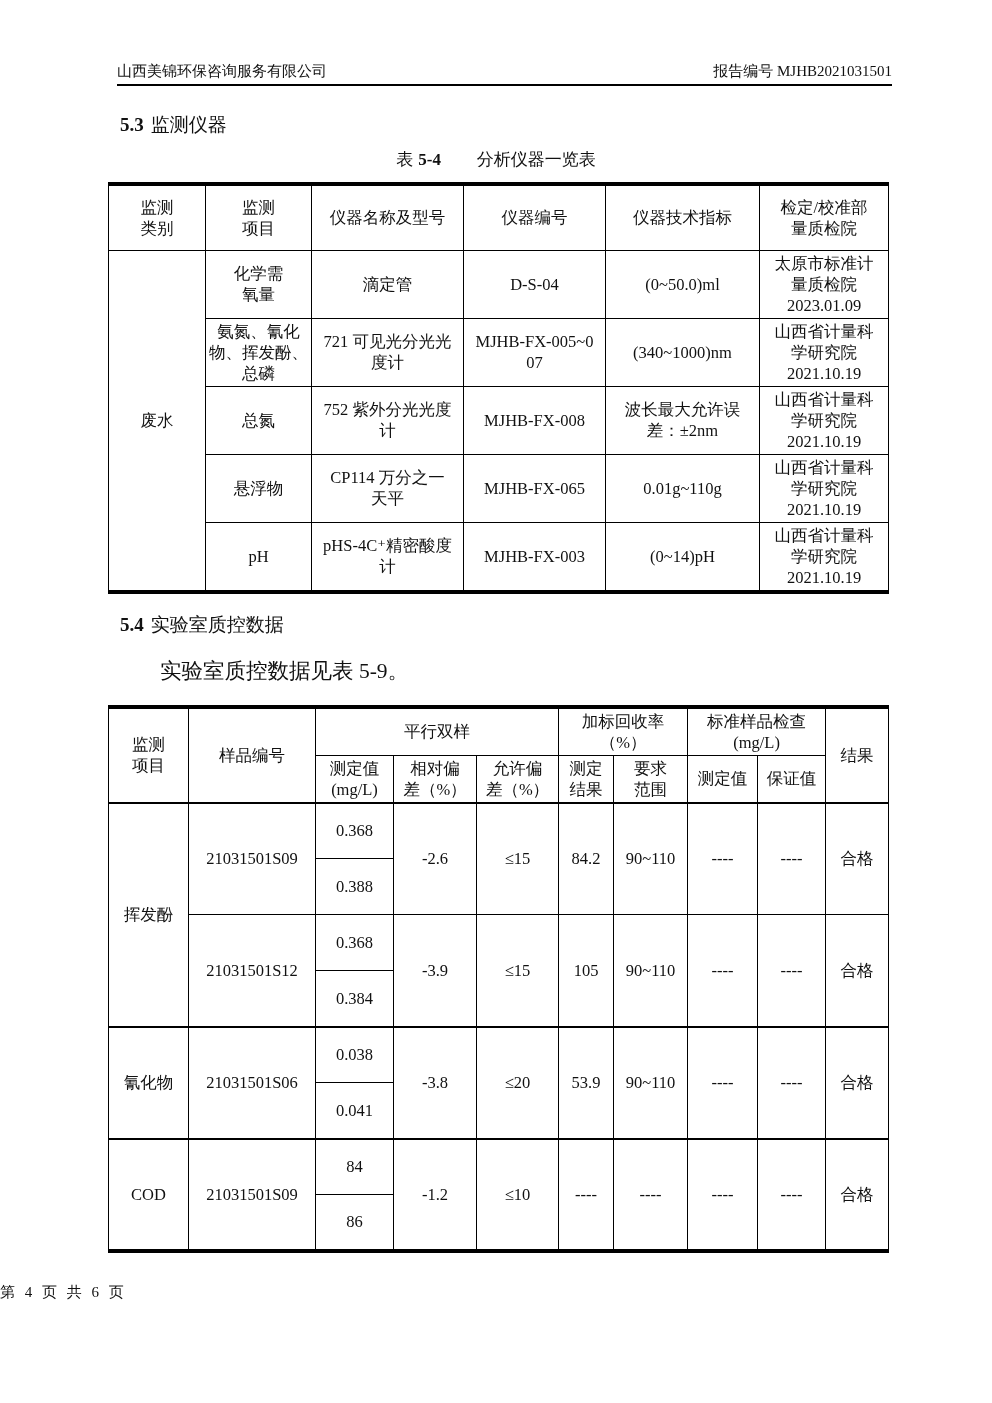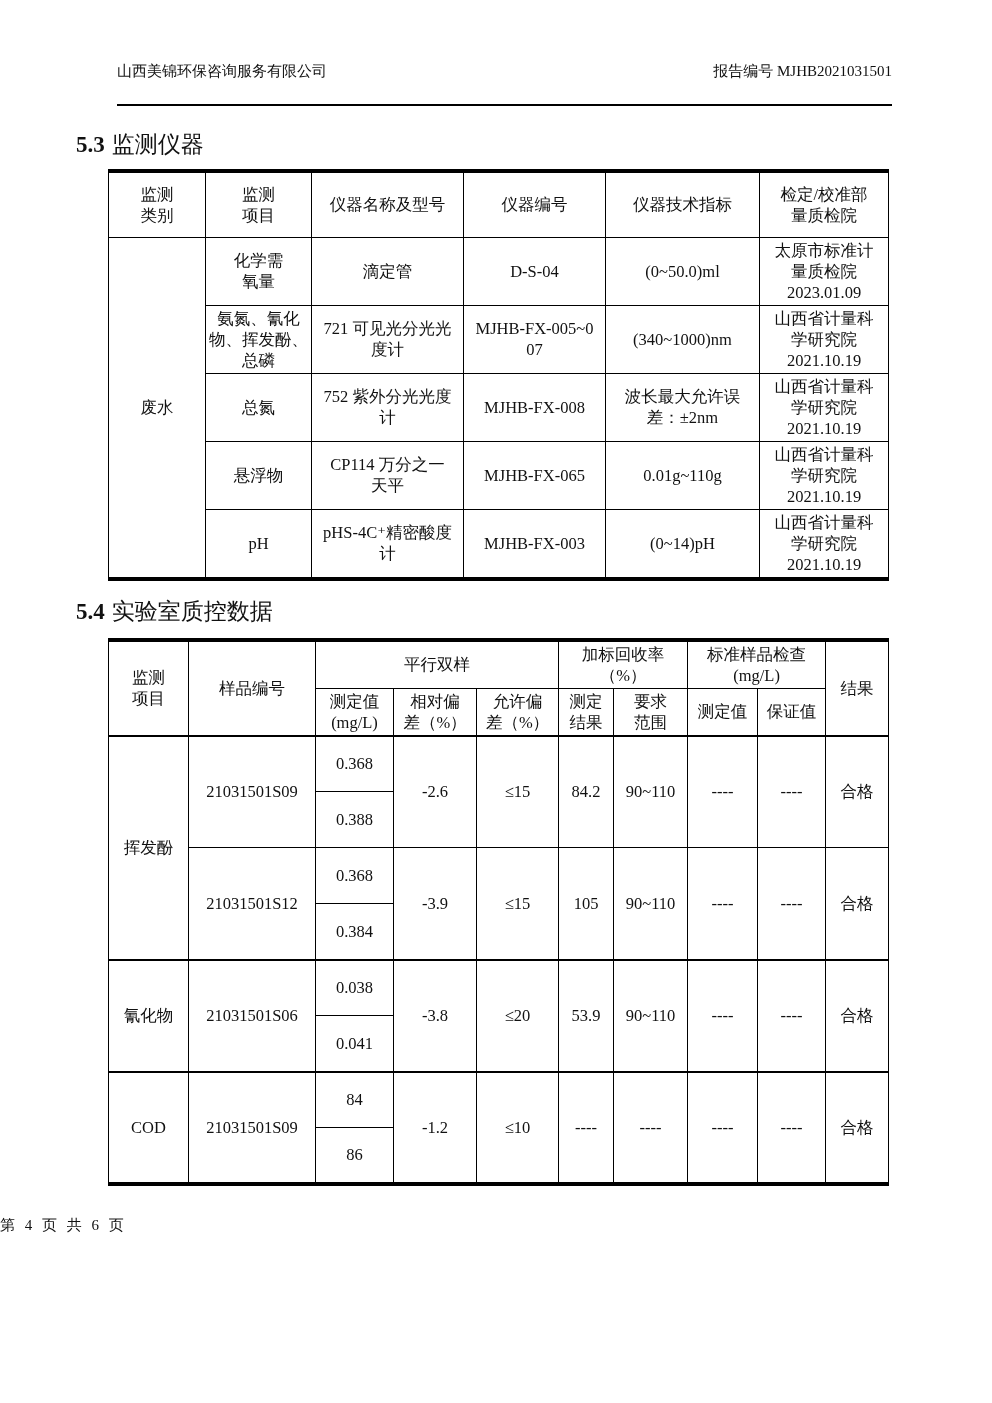--- a/index.html
+++ b/index.html
@@ -15,29 +15,29 @@
     overflow: hidden;
   }
 
   
   .doc-header {
     display: flex;
     justify-content: space-between;
     align-items: flex-end;
     margin: 0 100px 0 117px;
     padding-top: 62px;
-    padding-bottom: 23px;
+    padding-bottom: 3px;
     border-bottom: 2.5px solid #000;
     font-size: 15px;
   }
 
   
   .heading {
-    margin: 25px 117px 0 76px;
-    font-size: 23px;
+    margin: 25px 117px 0 120px;
+    font-size: 19px;
     line-height: 28px;
   }
   .heading .num { font-weight: bold; margin-right: 7px; }
 
   
   .para {
     margin: 10px 112px 0 117px;
     font-size: 21.5px;
     line-height: 44px;
     text-indent: 2em;
@@ -97,20 +97,23 @@
   <div class="doc-header">
     <span>山西美锦环保咨询服务有限公司</span>
     <span>报告编号 MJHB2021031501</span>
   </div>
 
   <div class="heading">
     <span class="num">5.3</span><span>监测仪器</span>
   </div>
 
 
+  <div class="caption">
+    <span class="cap-label">表</span><span class="cap-num">5-4</span><span class="cap-text">分析仪器一览表</span>
+  </div>
 
   <table class="t4">
     <colgroup>
       <col style="width:97px">
         <col style="width:106px">
         <col style="width:152px">
       <col style="width:142px">
         <col style="width:154px">
         <col style="width:129px">
     </colgroup>
@@ -181,20 +184,21 @@
 学研究院
 2021.10.19</td>
     </tr>
   </tbody>
     </table>
 
   <div class="heading" style="margin-top:17px">
     <span class="num">5.4</span><span>实验室质控数据</span>
   </div>
 
+  <div class="para">实验室质控数据见表 5-9。</div>
 
 
   <table class="t9">
     <colgroup>
       <col style="width:80px">
         <col style="width:127px">
         <col style="width:78px">
         <col style="width:83px">
       <col style="width:82px">
         <col style="width:55px">

